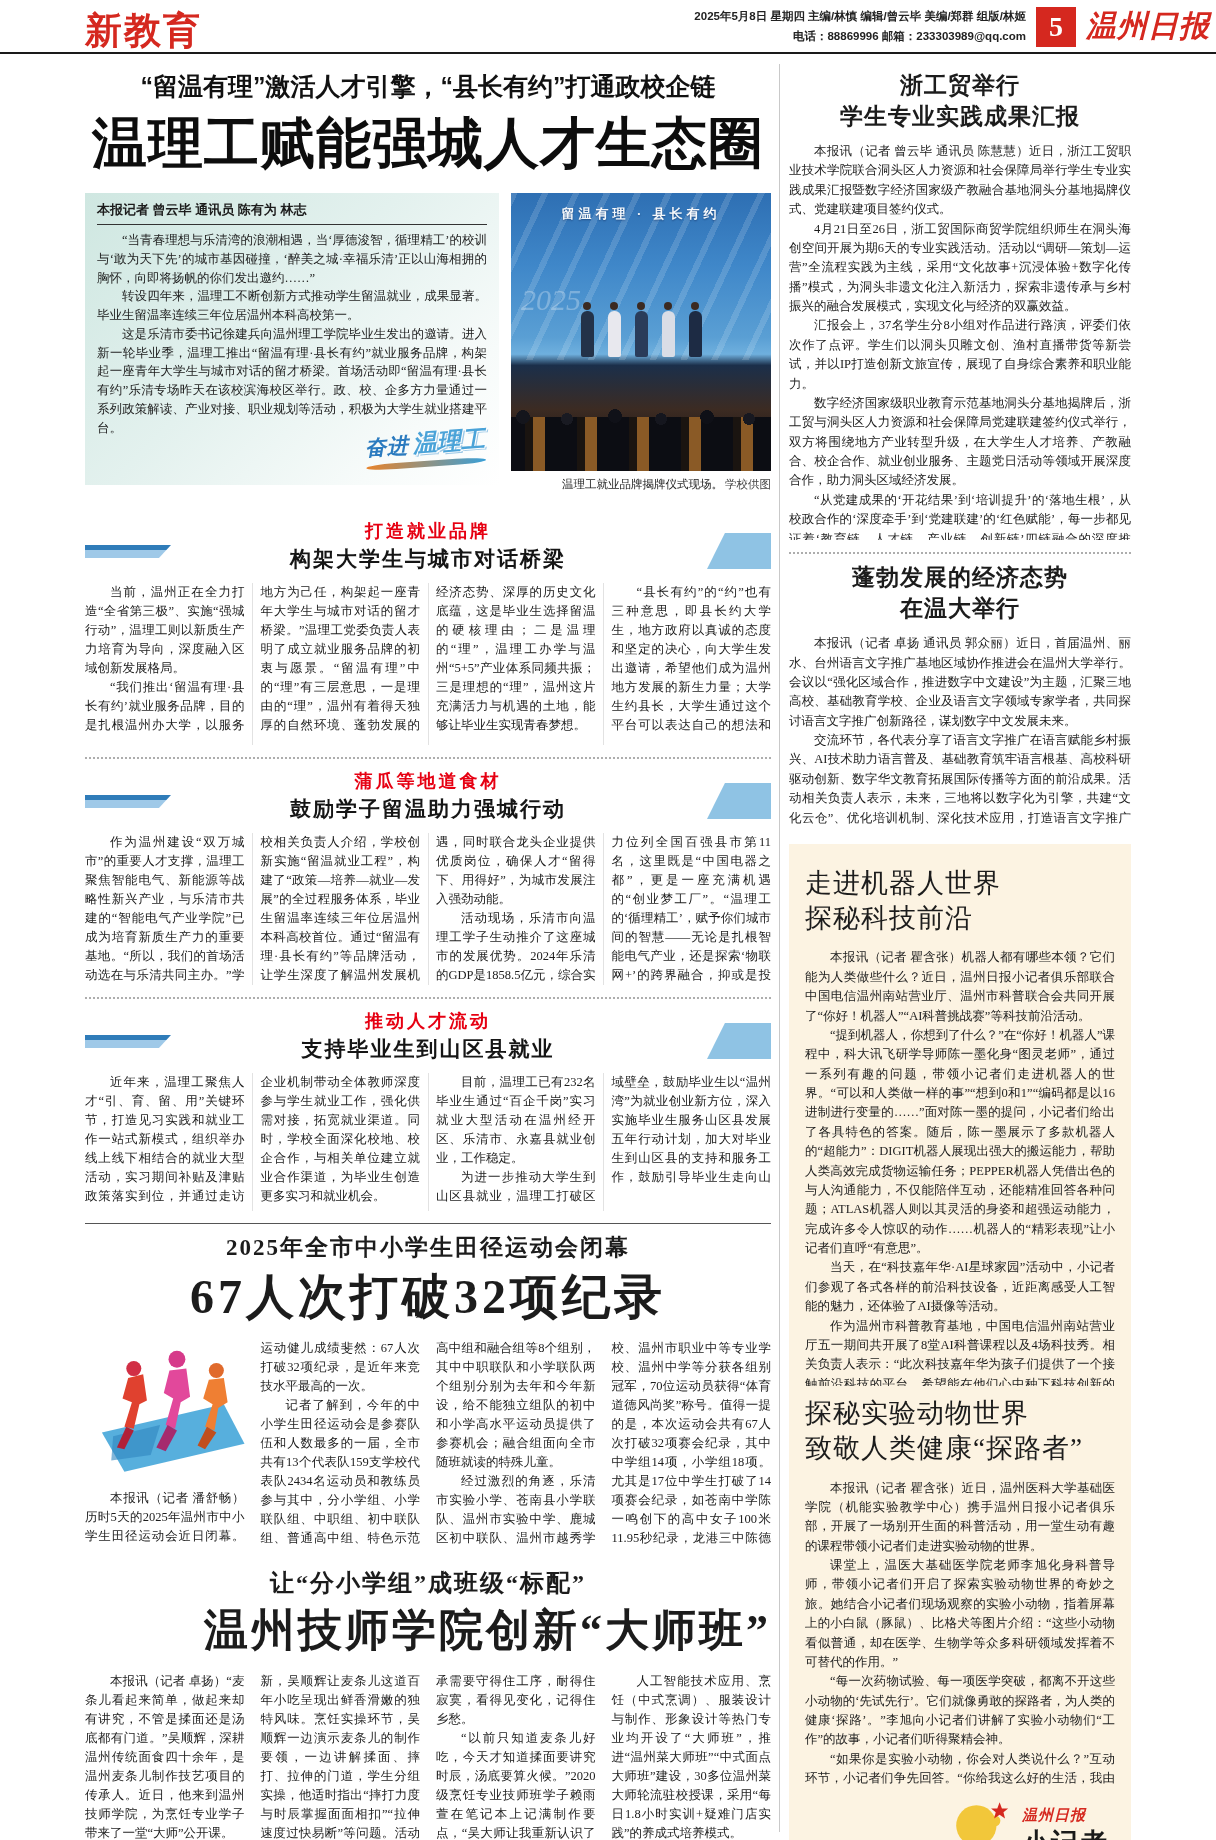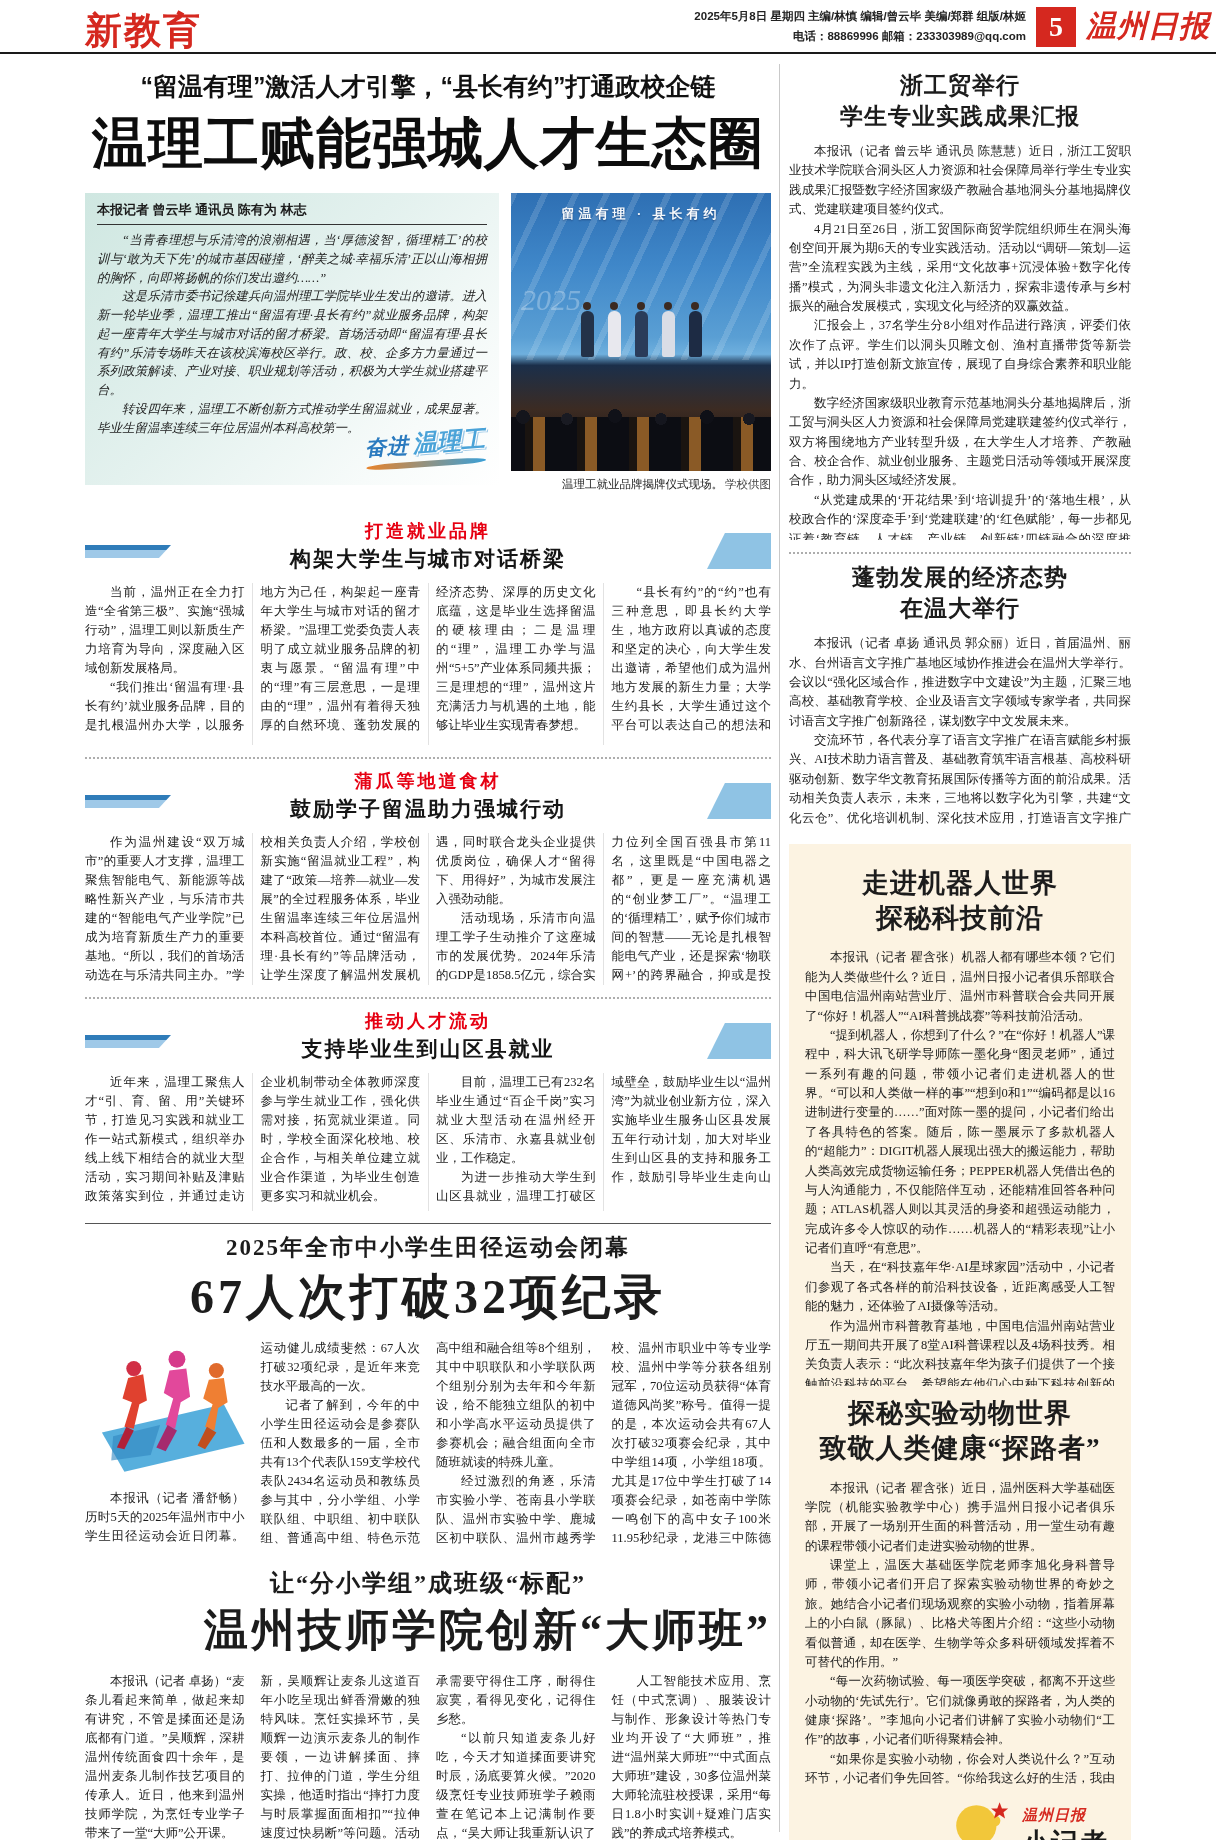--- a/index.html
+++ b/index.html
@@ -16,21 +16,21 @@
 
 .main-col{position:absolute;left:85px;top:64px;width:686px}
 .side-col{position:absolute;left:789px;top:64px;width:342px}
 .vline{position:absolute;left:779px;top:64px;width:1px;height:1768px;background:#c9c9c9}
 
 .lead-kicker{text-align:center;font-size:25px;font-weight:900;color:#111;margin-top:6px;font-family:"Liberation Sans","DejaVu Sans",sans-serif}
 .lead-headline{text-align:center;font-size:55px;font-weight:900;color:#0d0d0d;letter-spacing:1px;margin-top:4px;font-family:"Liberation Sans","DejaVu Sans",sans-serif}
 .lead-row{position:relative;height:316px;margin-top:12px}
 .intro-panel{position:absolute;left:0;top:0;width:414px;height:292px;background:linear-gradient(135deg,#cfe7e1 0%,#e3f1ee 45%,#f7fbfa 80%,#ffffff 100%);padding:8px 12px 10px 12px;overflow:hidden}
 .lead-byline{font-size:13px;font-weight:bold;border-bottom:1.5px solid #333;padding-bottom:5px;margin-bottom:6px;font-family:"Liberation Sans","DejaVu Sans",sans-serif}
-.intro-text p{font-size:12.5px;line-height:1.5;text-align:justify;text-indent:2em;font-style:italic}
+.intro-text p{font-size:12.5px;line-height:1.5;text-align:justify;text-indent:2em;}
 .brand-logo{position:absolute;right:14px;bottom:18px;transform:rotate(-4deg)}
 .brand-a{font-size:21px;font-weight:900;color:#2b7bbf;font-style:italic;letter-spacing:1px}
 .brand-b{font-size:24px;font-weight:900;color:#4aa3d8;font-style:italic;text-shadow:1px 1px 0 #fff,2px 2px 0 #9ec9e6}
 .brand-swoosh{display:block;width:120px;height:6px;border-radius:50% / 100%;background:linear-gradient(90deg,#e8832a,#3aa0d8);margin-top:2px}
 
 .lead-photo{position:absolute;left:426px;top:0;width:260px;height:278px;background:linear-gradient(180deg,#2e6fb3 0%,#3f87c9 26%,#5a9fd4 52%,#6fb0de 58%,#1b2f4a 62%,#3c2b22 78%,#0b0c12 100%);overflow:hidden}
 .lead-photo .streaks{position:absolute;left:0;top:0;width:100%;height:60%;background:repeating-linear-gradient(115deg,rgba(255,255,255,.14) 0 6px,rgba(255,255,255,0) 6px 28px)}
 .screen-text{position:absolute;top:12px;width:100%;text-align:center;color:#ffffff;font-size:13px;font-weight:bold;letter-spacing:4px;opacity:.95;text-shadow:0 1px 2px rgba(0,0,40,.4)}
 .screen-year{position:absolute;left:10px;top:90px;color:#fff;opacity:.28;font-size:30px;font-weight:400;font-style:italic}
 .people{position:absolute;left:0;top:118px;width:100%;display:flex;justify-content:center;gap:14px}
@@ -62,21 +62,21 @@
 .mc-kicker{text-align:center;font-size:24px;font-weight:bold;letter-spacing:2px;margin-top:16px}
 .mc-headline{text-align:right;font-size:44px;font-weight:900;letter-spacing:3px;margin-top:2px}
 .mc-body{columns:4;column-gap:16px;overflow:hidden;height:246px;margin-top:12px;font-size:12.5px;line-height:1.52;text-align:justify}
 .mc-body p{text-indent:2em}
 
 .sb-head{text-align:center;font-size:23px;font-weight:900;line-height:1.35;letter-spacing:1px;margin:6px 0 10px 0}
 .sb-body{font-size:12.5px;line-height:1.55;text-align:justify;overflow:hidden}
 .sb-body p{text-indent:2em}
 .h-a1{max-height:398px}.h-a2{max-height:196px}
 .science-box{background:#fcf3e2;margin-top:14px;padding:12px 16px 14px 16px;height:1006px;overflow:hidden}
-.box-head{text-align:center;font-size:27px;font-weight:700;line-height:1.3;letter-spacing:1px;margin:10px 0 12px 0}
+.box-head{font-size:27px;font-weight:400;line-height:1.3;letter-spacing:1px;margin:10px 0 12px 0}
 .h-robot{max-height:438px}.h-animal{max-height:306px}
 .jr-logo{display:flex;justify-content:flex-end;align-items:center;gap:10px;margin-top:14px;padding-right:6px}
 .jr-text .paper{color:#d5281f;font-size:15px;font-weight:900;font-style:italic;letter-spacing:1px}
 .jr-text .badge{color:#1a1a1a;font-size:27px;font-weight:900;letter-spacing:2px;font-family:"Liberation Sans","DejaVu Sans",sans-serif}
 </style>
 </head>
 <body>
 
 <div class="masthead">
   <div class="mh-section">新教育</div>
@@ -96,22 +96,22 @@
 
   <div>
     <div class="lead-kicker">“留温有理”激活人才引擎，“县长有约”打通政校企链</div>
     <div class="lead-headline">温理工赋能强城人才生态圈</div>
 
     <div class="lead-row">
       <div class="intro-panel">
         <div class="lead-byline">本报记者 曾云毕 通讯员 陈有为 林志</div>
         <div class="intro-text">
             <p>“当青春理想与乐清湾的浪潮相遇，当‘厚德浚智，循理精工’的校训与‘敢为天下先’的城市基因碰撞，‘醉美之城·幸福乐清’正以山海相拥的胸怀，向即将扬帆的你们发出邀约……”</p>
+            <p>转设四年来，温理工不断创新方式推动学生留温就业，成果显著。毕业生留温率连续三年位居温州本科高校第一。</p>
             <p>这是乐清市委书记徐建兵向温州理工学院毕业生发出的邀请。进入新一轮毕业季，温理工推出“留温有理·县长有约”就业服务品牌，构架起一座青年大学生与城市对话的留才桥梁。首场活动即“留温有理·县长有约”乐清专场昨天在该校滨海校区举行。政、校、企多方力量通过一系列政策解读、产业对接、职业规划等活动，积极为大学生就业搭建平台。</p>
-            <p>转设四年来，温理工不断创新方式推动学生留温就业，成果显著。毕业生留温率连续三年位居温州本科高校第一。</p>
           </div>
         <div class="brand-logo">
           <span class="brand-a">奋进</span>
           <span class="brand-b">温理工</span>
           <span class="brand-swoosh"></span>
         </div>
       </div>
 
       <div class="lead-photo">
         <div class="streaks"></div>

